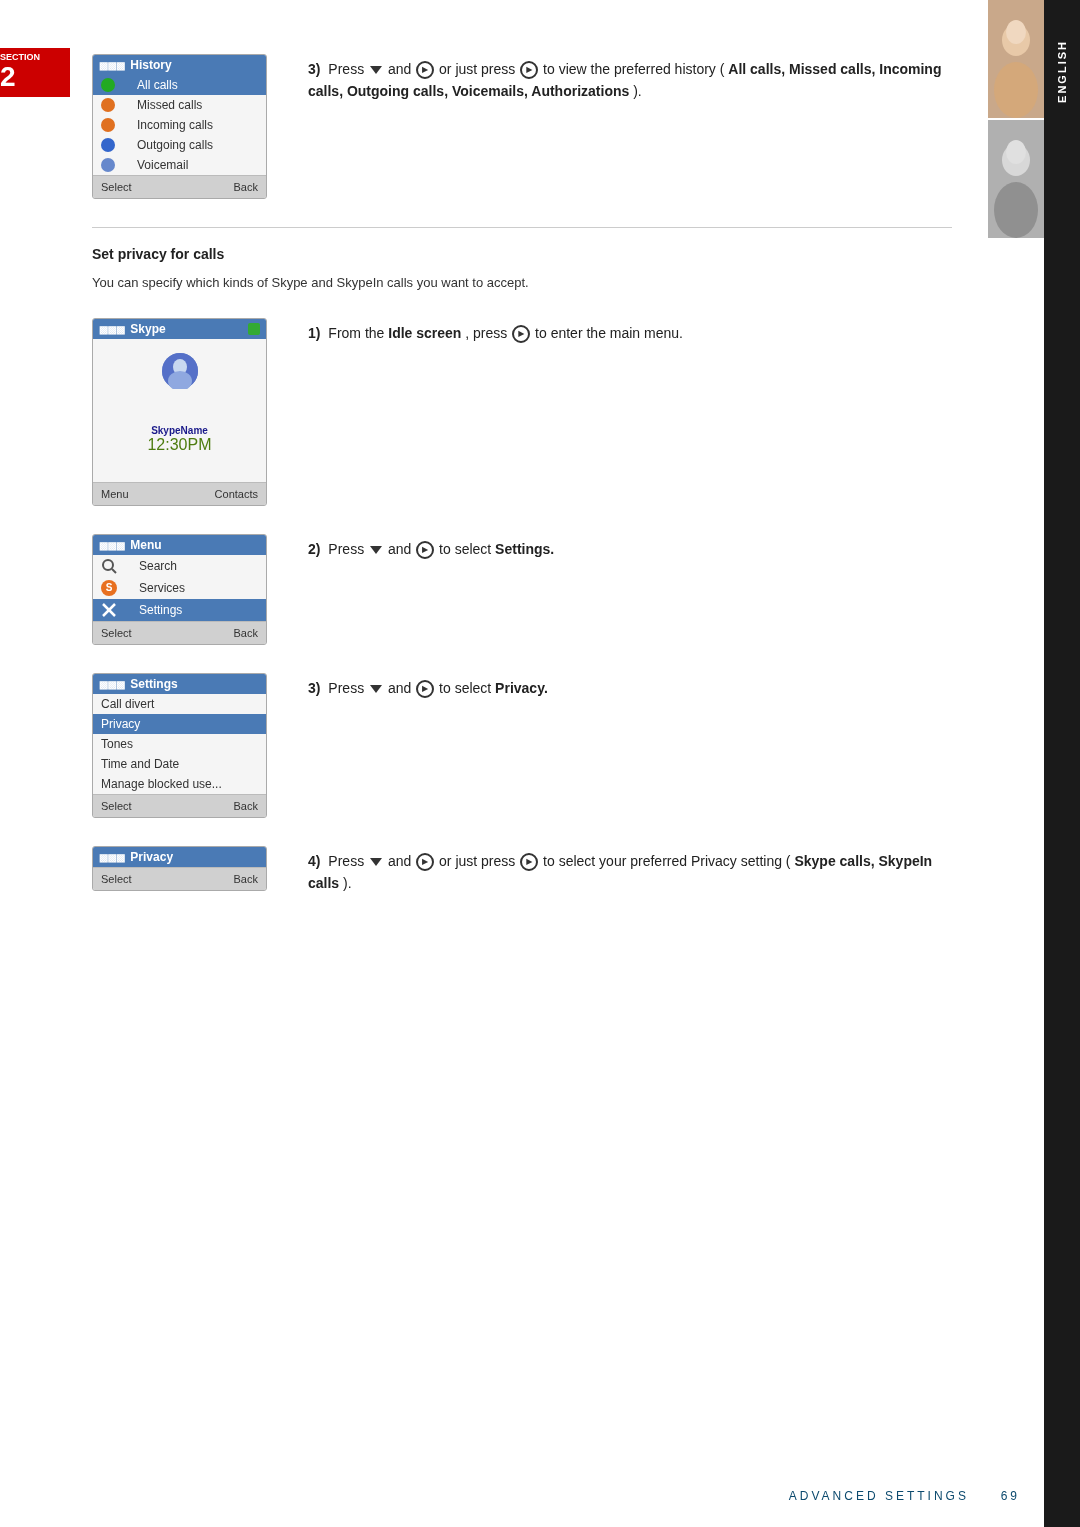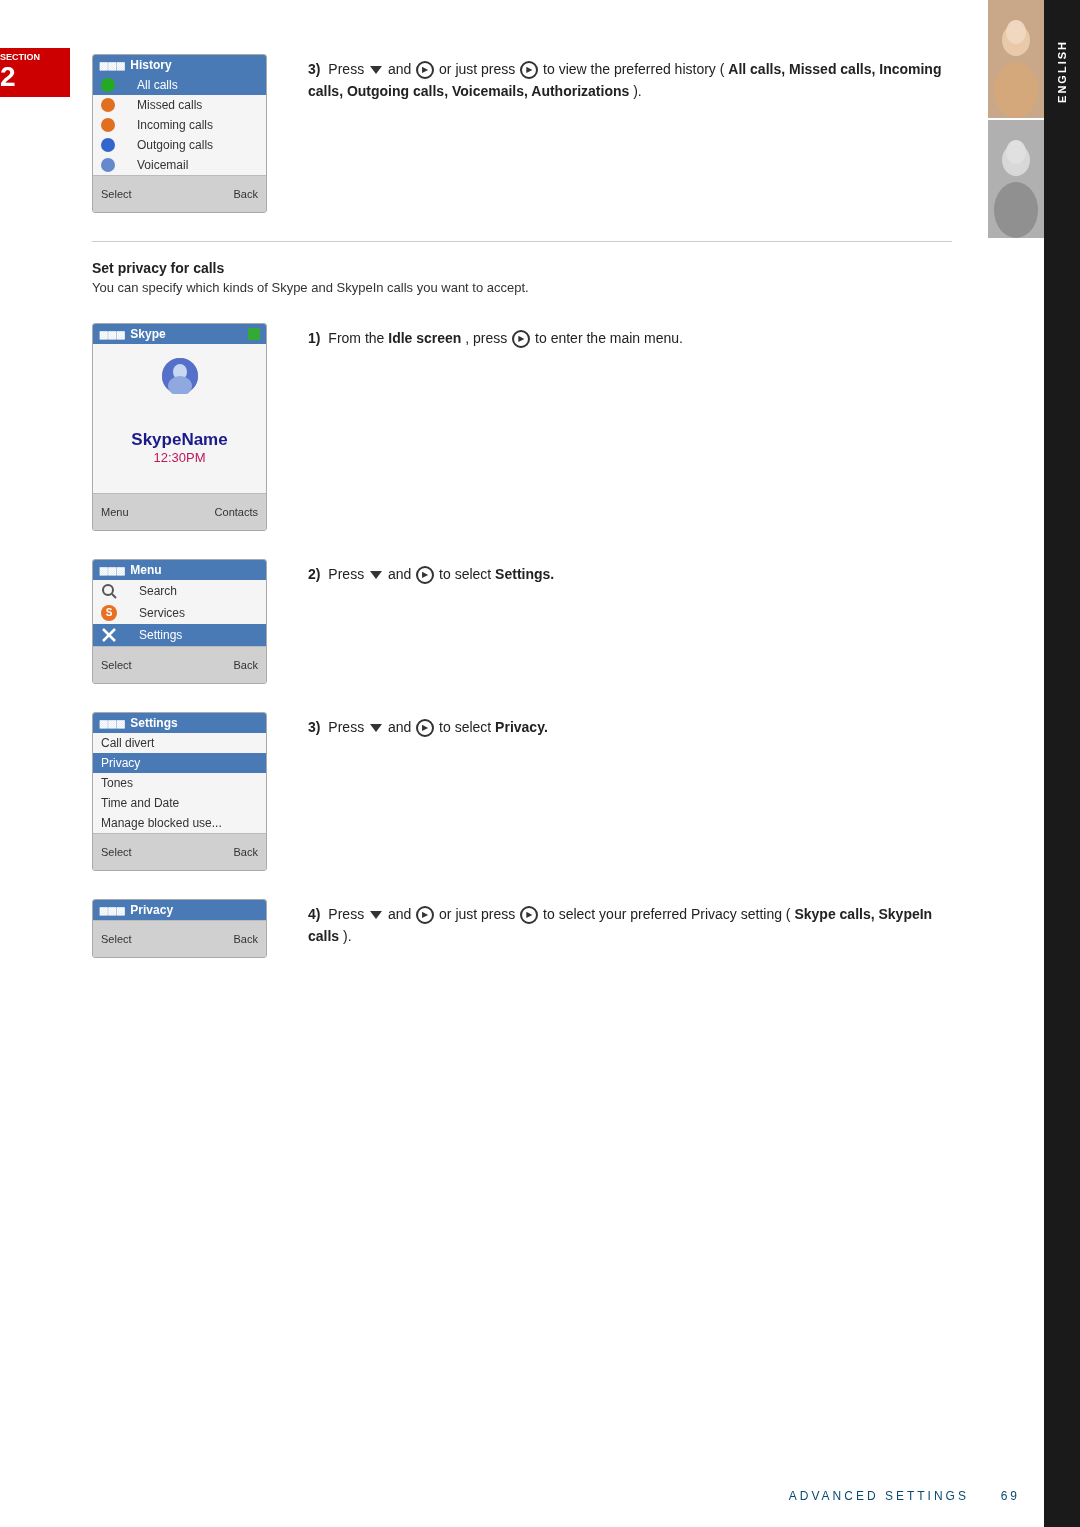--- a/index.html
+++ b/index.html
@@ -112,21 +112,21 @@
     }
 
     
     .section-heading {
       margin: 16px 0 4px 0;
       padding-bottom: 16px;
     }
     .section-heading h2 {
       font-size: 14px;
       font-weight: bold;
-      margin-bottom: 4px;
+      margin-bottom: 13px;
     }
     .section-heading p {
       font-size: 13px;
       color: #333;
     }
 
     
     .phone-screen {
       width: 175px;
       border: 1.5px solid #aaa;
@@ -161,21 +161,21 @@
       gap: 18px;
     }
     .phone-row.selected {
       background: #4a7ab5;
       color: white;
     }
     .phone-footer {
       background: #d0d0d0;
       display: flex;
       justify-content: space-between;
-      padding: 12px 8px;
+      padding: 5px 8px;
       font-size: 11px;
       color: #333;
       border-top: 1px solid #bbb;
     }
     .arrow-down {
       display: inline-block;
       width: 0; height: 0;
       border-left: 6px solid transparent;
       border-right: 6px solid transparent;
       border-top: 8px solid #333;
@@ -216,28 +216,28 @@
     .dot-orange { background: #e07020; }
     .dot-blue { background: #3366cc; }
     .step-num { font-weight: bold; margin-right: 4px; }
 
     
     .skype-screen .phone-body {
       text-align: center;
       padding: 12px 8px 8px;
     }
     .skype-name {
-      font-size: 17px;
+      font-size: 10px;
       font-weight: bold;
       color: #1a1a8a;
       margin-top: 36px;
     }
     .skype-time {
-      font-size: 13px;
-      color: #be185d;
+      font-size: 16px;
+      color: #4d7c0f;
     }
     .skype-avatar {
       width: 36px; height: 36px;
       border-radius: 50%;
       background: linear-gradient(135deg, #8fa8d8, #5570b8);
       margin: 0 auto 4px;
       display: flex; align-items: center; justify-content: center;
       color: white; font-size: 18px;
     }
 

